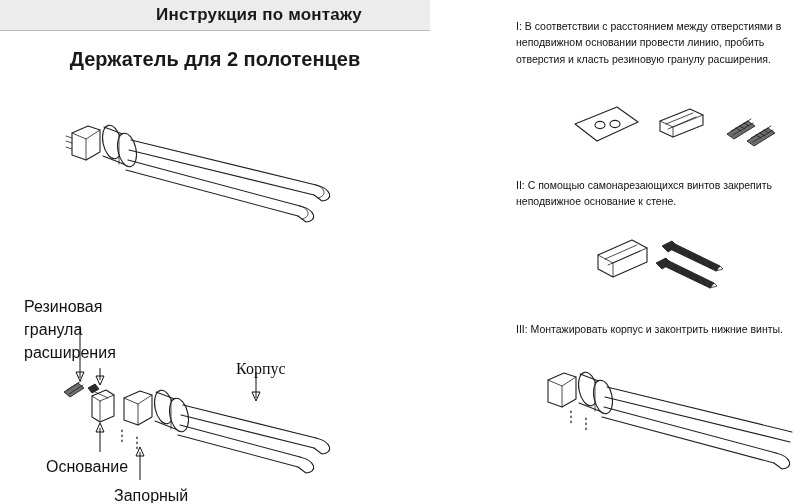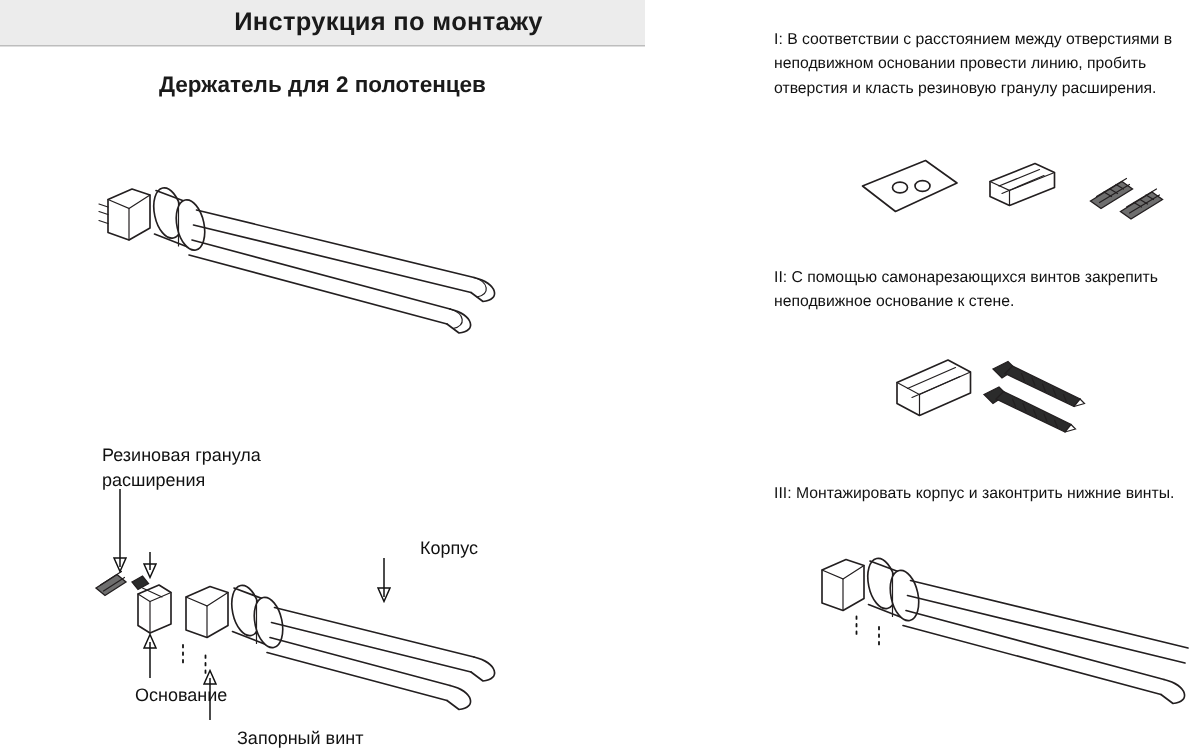--- a/index.html
+++ b/index.html
@@ -48,47 +48,46 @@
     width: 430px;
     height: 1px;
     background: #bdbdbd;
   }
   .subtitle {
     position: absolute;
     left: 0;
     top: 48px;
     width: 430px;
     text-align: center;
-    font-size: 15px;
+    font-size: 20px;
     font-weight: bold;
   }
 
   
   .step-text {
     position: absolute;
     font-size: 10.5px;
     line-height: 1.55;
     color: #111;
     width: 292px;
   }
   #step1-text { left: 516px; top: 18px; }
   #step2-text { left: 516px; top: 177px; }
   #step3-text { left: 516px; top: 321px; }
 
   
   .callout {
     position: absolute;
-    font-size: 12px;
+    font-size: 16px;
     line-height: 1.45;
     color: #111;
-    margin-left: 44px;
   }
   #lbl-granule { left: 24px; top: 295px; width: 120px; }
   #lbl-screw   { left: 86px; top: 337px; width: 110px; }
-  #lbl-body    { left: 236px; top: 357px; width: 80px; }
+  #lbl-body    { left: 236px; top: 357px; width: 80px; font-family: Liberation Serif, serif; }
   #lbl-base    { left: 46px; top: 455px; width: 90px; }
   #lbl-lock    { left: 114px; top: 484px; width: 110px; text-align: left; }
 
   
   svg.art {
     position: absolute;
     left: 0;
     top: 0;
     width: 800px;
     height: 503px;

